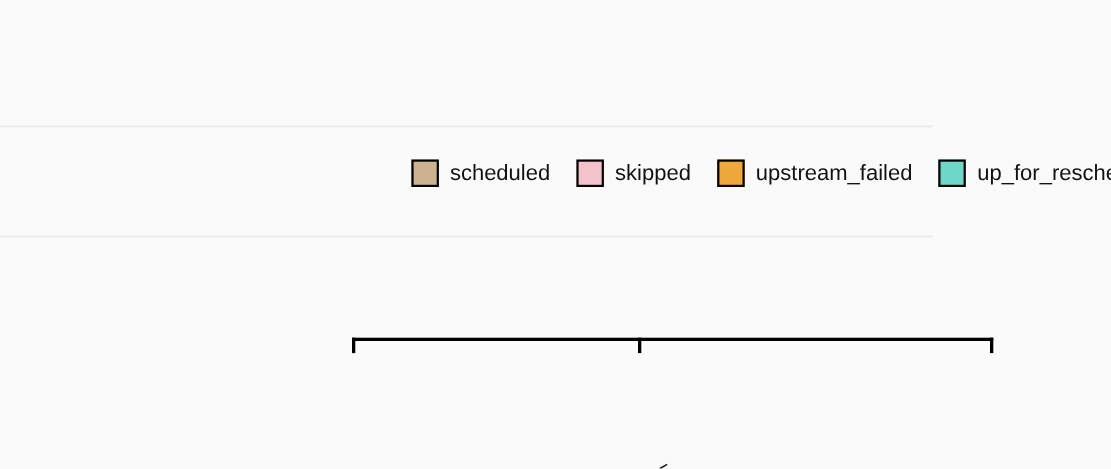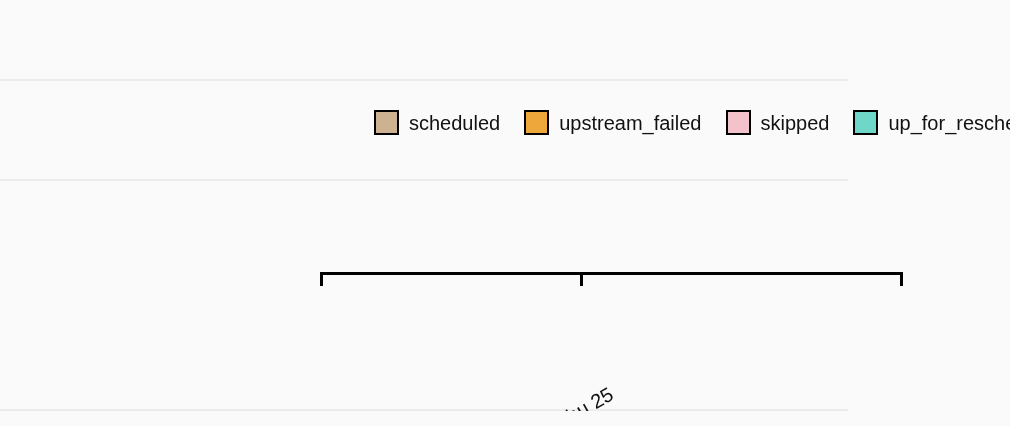--- a/index.html
+++ b/index.html
@@ -17,20 +17,21 @@
     color: #111111;
   }
 
   
   .band {
     position: absolute;
     left: 0;
     width: 848px;
     box-sizing: border-box;
     background: #fafafa;
+    margin-top: 35px;
   }
   #top-band {
     top: 0;
     height: 81px;
     border-bottom: 2px solid #ececec;
   }
   #legend-band {
     top: 81px;
     height: 100px;
     border-bottom: 2px solid #ececec;
@@ -124,26 +125,26 @@
 
 <div class="band" id="top-band"></div>
 
 <div class="band" id="legend-band">
   <div class="legend-row" id="legend-row">
       <div class="legend-item">
         <span class="legend-swatch" style="background: rgb(205, 178, 146);"></span>
         <span class="legend-label">scheduled</span>
       </div>
       <div class="legend-item">
+        <span class="legend-swatch" style="background: rgb(244, 194, 203);"></span>
+        <span class="legend-label">skipped</span>
+      </div>
+      <div class="legend-item">
         <span class="legend-swatch" style="background: rgb(237, 167, 59);"></span>
         <span class="legend-label">upstream_failed</span>
-      </div>
-      <div class="legend-item">
-        <span class="legend-swatch" style="background: rgb(244, 194, 203);"></span>
-        <span class="legend-label">skipped</span>
       </div>
       <div class="legend-item">
         <span class="legend-swatch" style="background: rgb(111, 215, 200);"></span>
         <span class="legend-label">up_for_reschedule</span>
       </div>
     </div>
 </div>
 
 <div class="band" id="chart-band">
 

